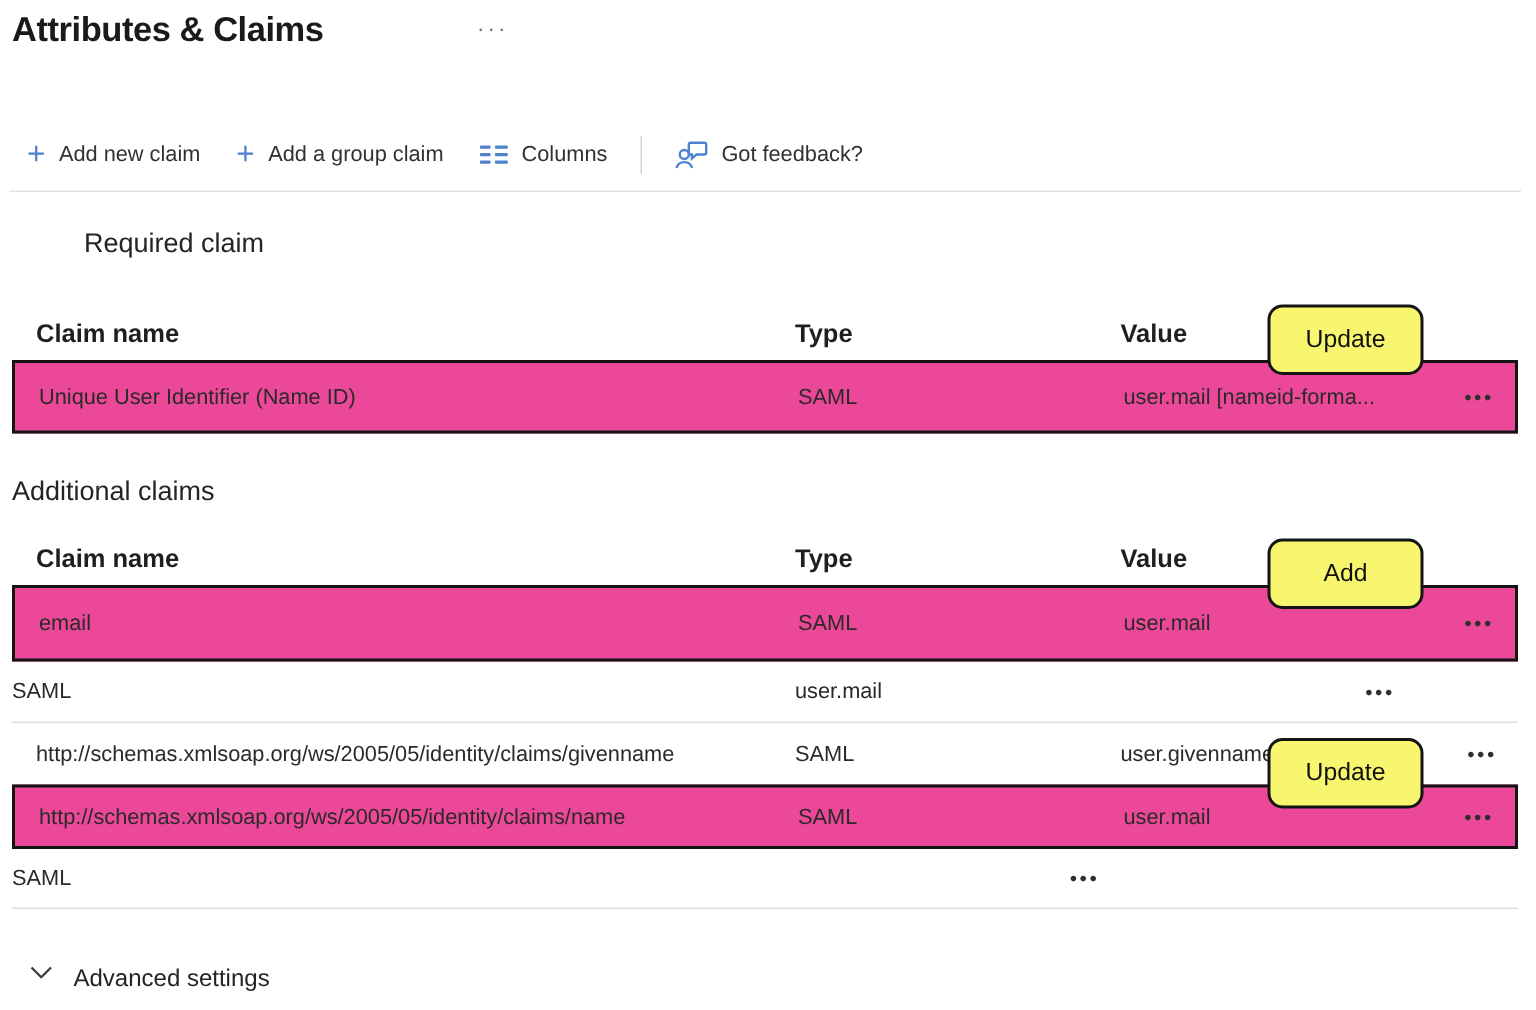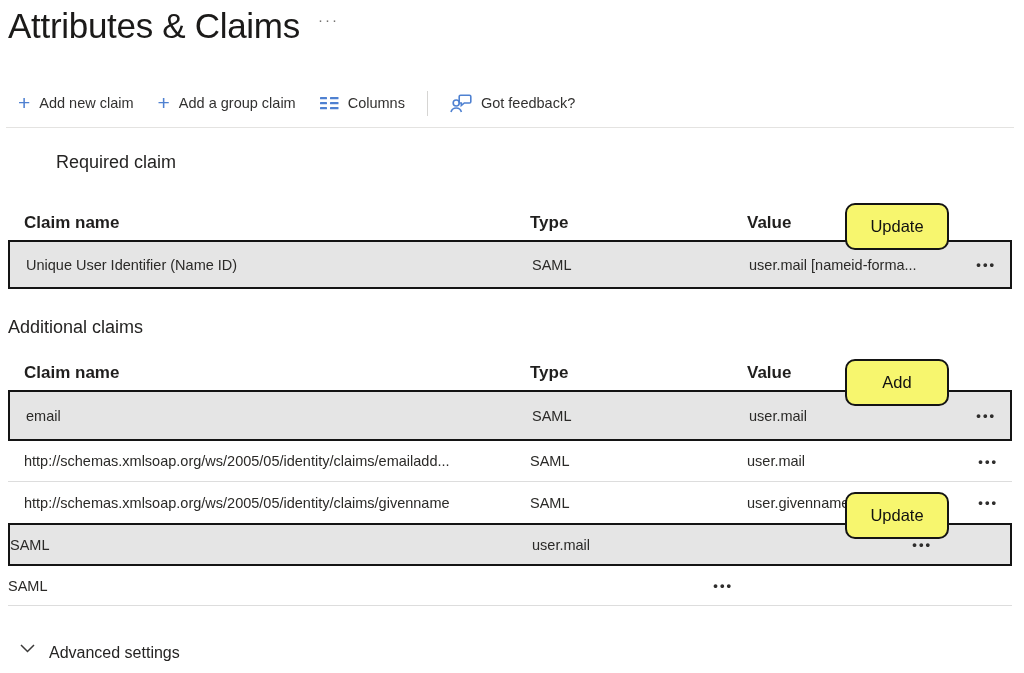--- a/index.html
+++ b/index.html
@@ -11,21 +11,21 @@
     --ann:#141414;
   }
   *{margin:0;padding:0;box-sizing:border-box;}
   html,body{background:#ffffff;}
   .page{
     position:relative;width:1024px;height:673px;background:#fff;overflow:hidden;
     font-family:"Liberation Sans","DejaVu Sans",sans-serif;color:var(--text);
   }
   
   .page-title{
-    position:absolute;left:8px;top:6px;font-size:35px;font-weight:400;
+    position:absolute;left:8px;top:6px;font-size:23px;font-weight:700;
     color:var(--text-strong);letter-spacing:-0.3px;
   }
   .title-overflow{
     position:absolute;left:318px;top:12px;font-size:15px;color:#747270;
     letter-spacing:2px;cursor:pointer;line-height:1;
   }
   
   .cmdbar{
     position:absolute;left:8px;top:86px;right:8px;height:34px;
     display:flex;align-items:center;
@@ -60,21 +60,21 @@
   }
   .tr .c1{padding-left:16px;overflow:hidden;white-space:nowrap;}
   .tr .menu{
     justify-self:end;padding-right:14px;font-size:13px;letter-spacing:2px;
     color:#2f2e2d;cursor:pointer;background:none;border:none;font-family:inherit;line-height:1;
     font-weight:700;
   }
   .th{height:34px;font-weight:700;font-size:17px;color:#201f1e;top:0;}
   .td{font-size:14.5px;color:#2b2a28;}
   .hl-box{
-    position:absolute;left:0;right:0;border:2px solid var(--ann);background:#e5e5e5;
+    position:absolute;left:0;right:0;border:2px solid var(--ann);background:#ec4899;
   }
   .row-line{border-bottom:1px solid var(--sep);}
   
   .req-box{top:34px;height:49px;}
   .req-row{top:0;height:45px;}
   
   .email-box{top:34px;height:51px;}
   .email-row{top:0;height:47px;}
   .row-emailaddress{top:85px;height:41px;}
   .row-givenname{top:126px;height:41px;}
@@ -174,35 +174,35 @@
     <div class="hl-box email-box">
       <div class="tr td email-row">
         <div class="c1">email</div>
         <div>SAML</div>
         <div>user.mail</div>
         <button class="menu">•••</button>
       </div>
     </div>
 
     <div class="tr td row-emailaddress row-line">
-      <div class="c1">http://schemas.xmlsoap.org/ws/2005/05/identity/claims/emailadd...</div>
       <div>SAML</div>
       <div>user.mail</div>
       <button class="menu">•••</button>
     </div>
 
     <div class="tr td row-givenname">
       <div class="c1">http://schemas.xmlsoap.org/ws/2005/05/identity/claims/givenname</div>
       <div>SAML</div>
       <div>user.givenname</div>
       <button class="menu">•••</button>
     </div>
 
     <div class="hl-box name-box">
       <div class="tr td name-row">
+        <div class="c1">http://schemas.xmlsoap.org/ws/2005/05/identity/claims/name</div>
         <div>SAML</div>
         <div>user.mail</div>
         <button class="menu">•••</button>
       </div>
     </div>
 
     <div class="tr td row-surname row-line">
       <div>SAML</div>
       <button class="menu">•••</button>
     </div>

